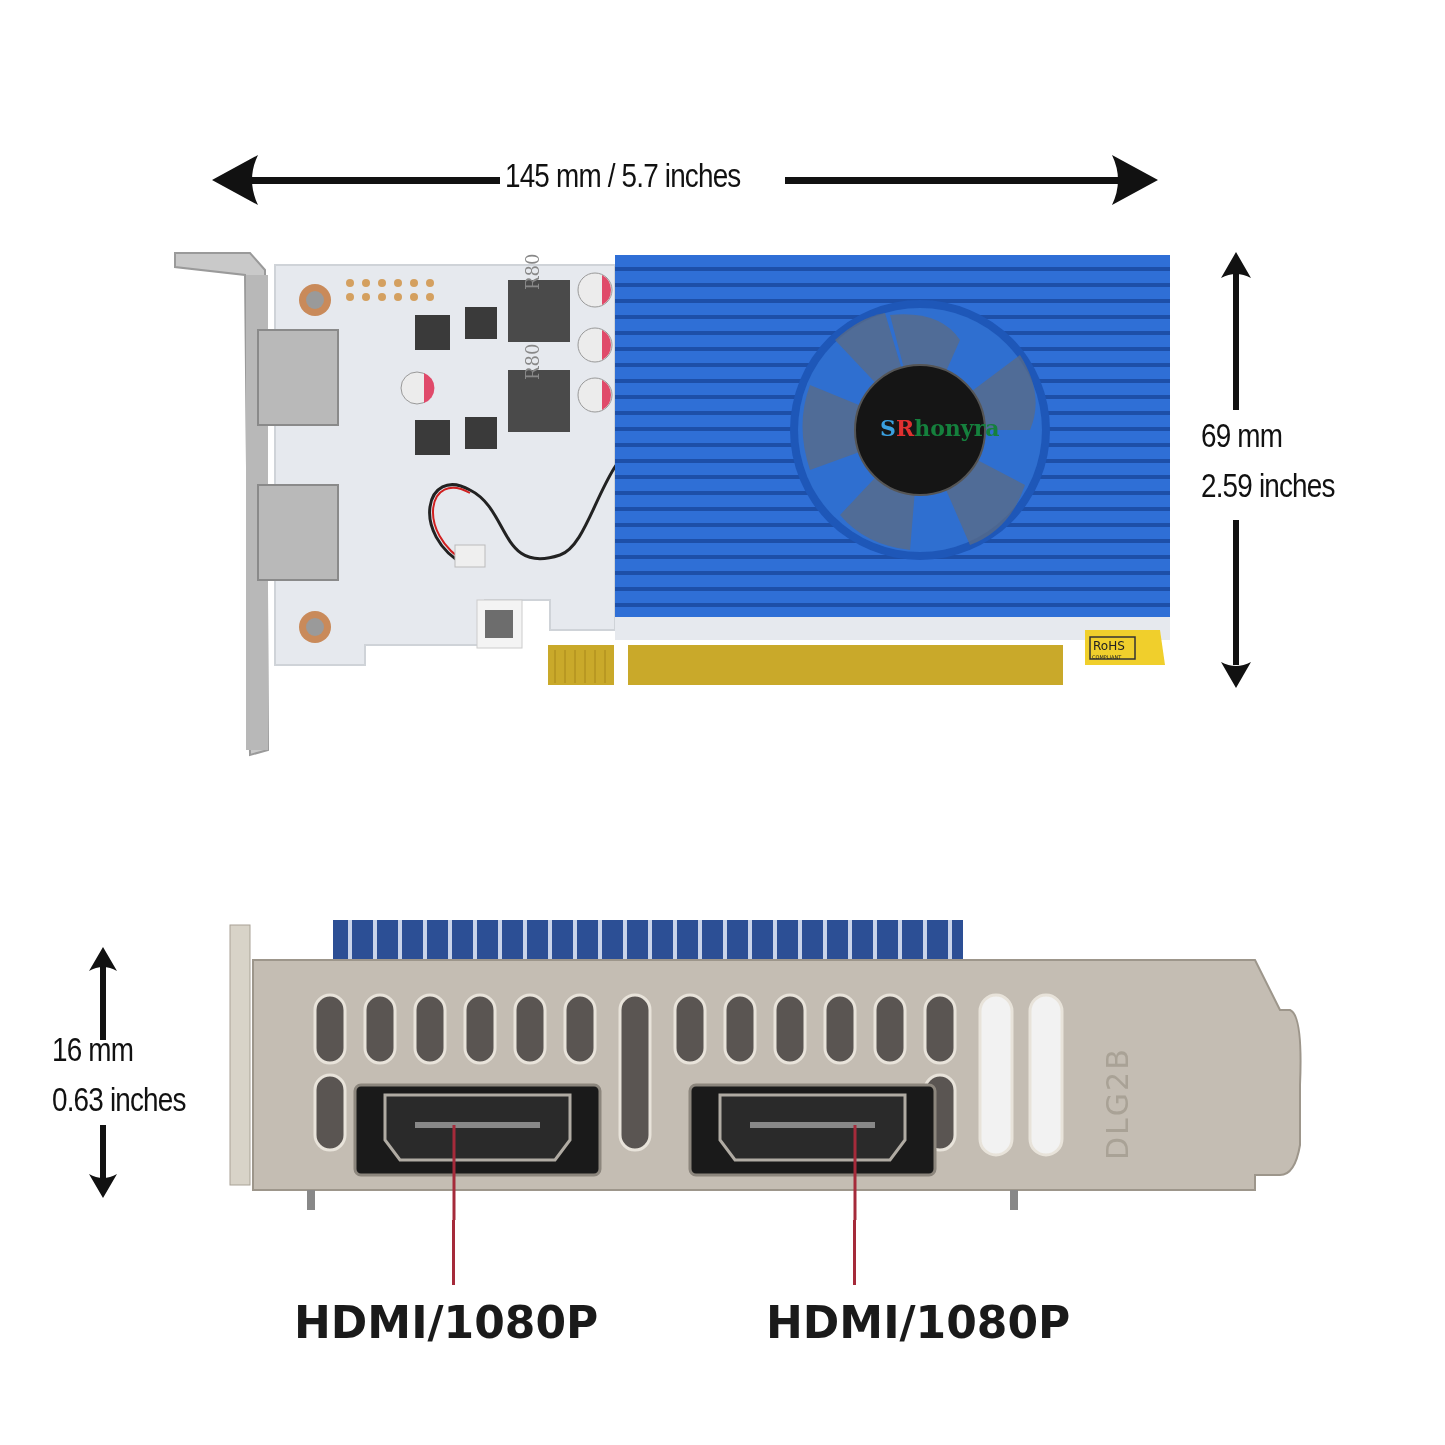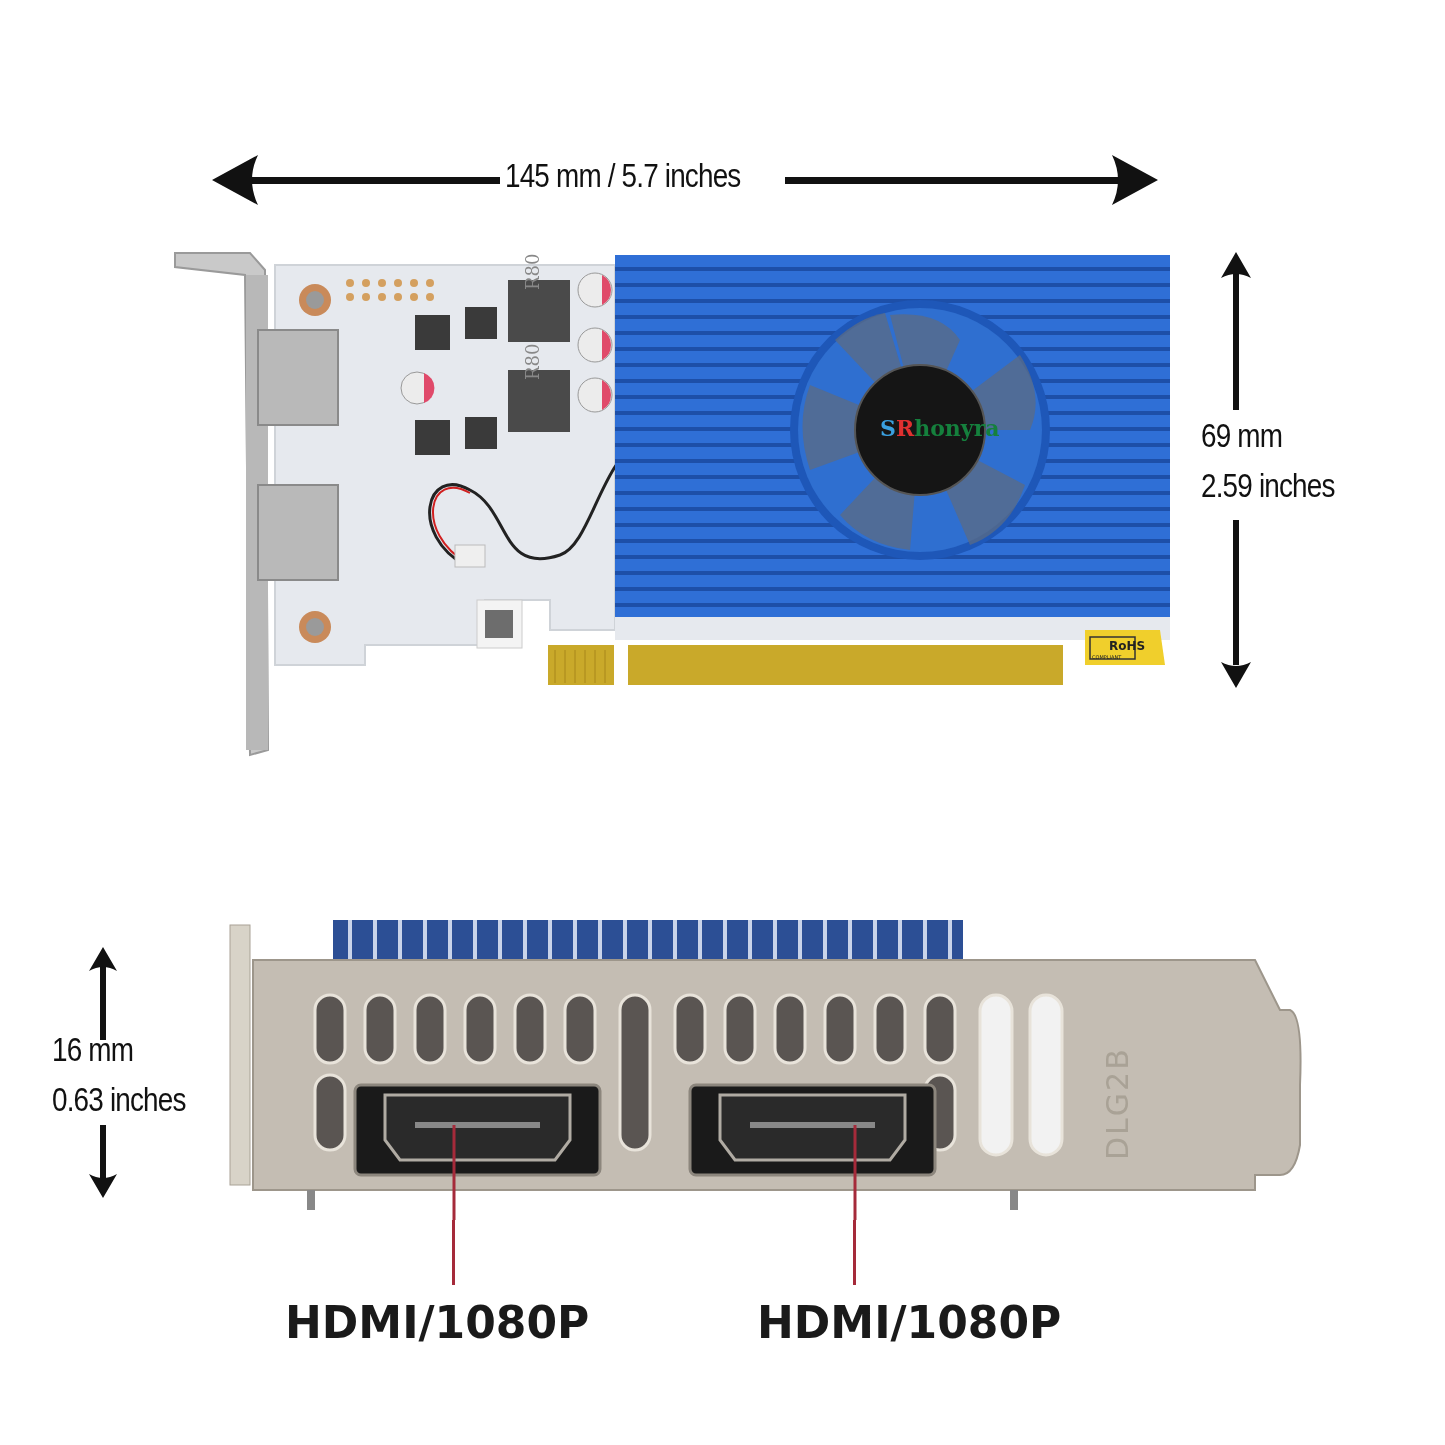--- a/index.html
+++ b/index.html
@@ -1,19 +1,19 @@
 <!DOCTYPE html>
 <html><head>
 <meta charset="utf-8">
 <style>
   html, body { margin:0; padding:0; background:#ffffff; }
   body { width:1445px; height:1445px; position:relative; overflow:hidden; font-family:"Liberation Sans", sans-serif; }
   .abs { position:absolute; }
   .dim-text { font-family:"Liberation Sans", sans-serif; font-size:34px; color:#111; letter-spacing:-1px; transform:scaleX(0.82); transform-origin:left center; white-space:nowrap; line-height:1; }
-  .label-text { font-family:"DejaVu Sans", sans-serif; font-weight:bold; font-size:44px; color:#1a1a1a; white-space:nowrap; letter-spacing:0px; }
+  .label-text { font-family:"DejaVu Sans", sans-serif; font-weight:bold; font-size:44px; color:#1a1a1a; white-space:nowrap; letter-spacing:0px;margin-left:9px; }
   svg { display:block; }
 </style>
 </head>
 <body>
 
 <div class="abs" style="left:210px; top:150px; width:950px; height:60px;">
   <svg width="950" height="60" viewBox="0 0 950 60">
     <rect x="30" y="27" width="260" height="7" fill="#111"></rect>
     <rect x="575" y="27" width="340" height="7" fill="#111"></rect>
     <path d="M2 30 L48 5 Q36 30 48 55 Z" fill="#111"></path>
@@ -136,21 +136,21 @@
 
     <path d="M915 385 L990 385 L995 420 L915 420 Z" fill="#f0cf2c"></path>
     <rect x="920" y="392" width="45" height="22" fill="none" stroke="#333" stroke-width="1.5"></rect>
   </svg>
 </div>
 <div class="abs" style="left:522px; top:290px; font-family:'DejaVu Serif', serif; font-size:18px; color:#888; transform:rotate(-90deg); transform-origin:left top;">R80</div>
 <div class="abs" style="left:522px; top:380px; font-family:'DejaVu Serif', serif; font-size:18px; color:#888; transform:rotate(-90deg); transform-origin:left top;">R80</div>
 <div class="abs" style="left:880px; top:415px; font-family:'DejaVu Serif', serif; font-weight:bold; font-size:22px; white-space:nowrap;">
   <span style="color:#3aa0e0;">S</span><span style="color:#e03030;">R</span><span style="color:#15803d;">honyra</span>
 </div>
-<div class="abs" style="left:1093px; top:639px; font-family:'DejaVu Sans', sans-serif; font-weight:bold; font-size:12px; color:#222;margin-left:16px;">RoHS</div>
+<div class="abs" style="left:1093px; top:639px; font-family:'DejaVu Sans', sans-serif; font-weight:normal; font-size:12px; color:#222;">RoHS</div>
 <div class="abs" style="left:1092px; top:654px; font-family:'DejaVu Sans', sans-serif; font-size:5px; color:#222;">COMPLIANT</div>
 
 <div class="abs" style="left:1220px; top:250px; width:32px; height:160px;">
   <svg width="32" height="160" viewBox="0 0 32 160">
     <rect x="13" y="20" width="6" height="140" fill="#111"></rect>
     <path d="M16 2 L31 28 Q16 20 1 28 Z" fill="#111"></path>
   </svg>
 </div>
 <div class="abs dim-text" style="left:1201px; top:418px;">69 mm</div>
 <div class="abs dim-text" style="left:1201px; top:468px;">2.59 inches</div>

